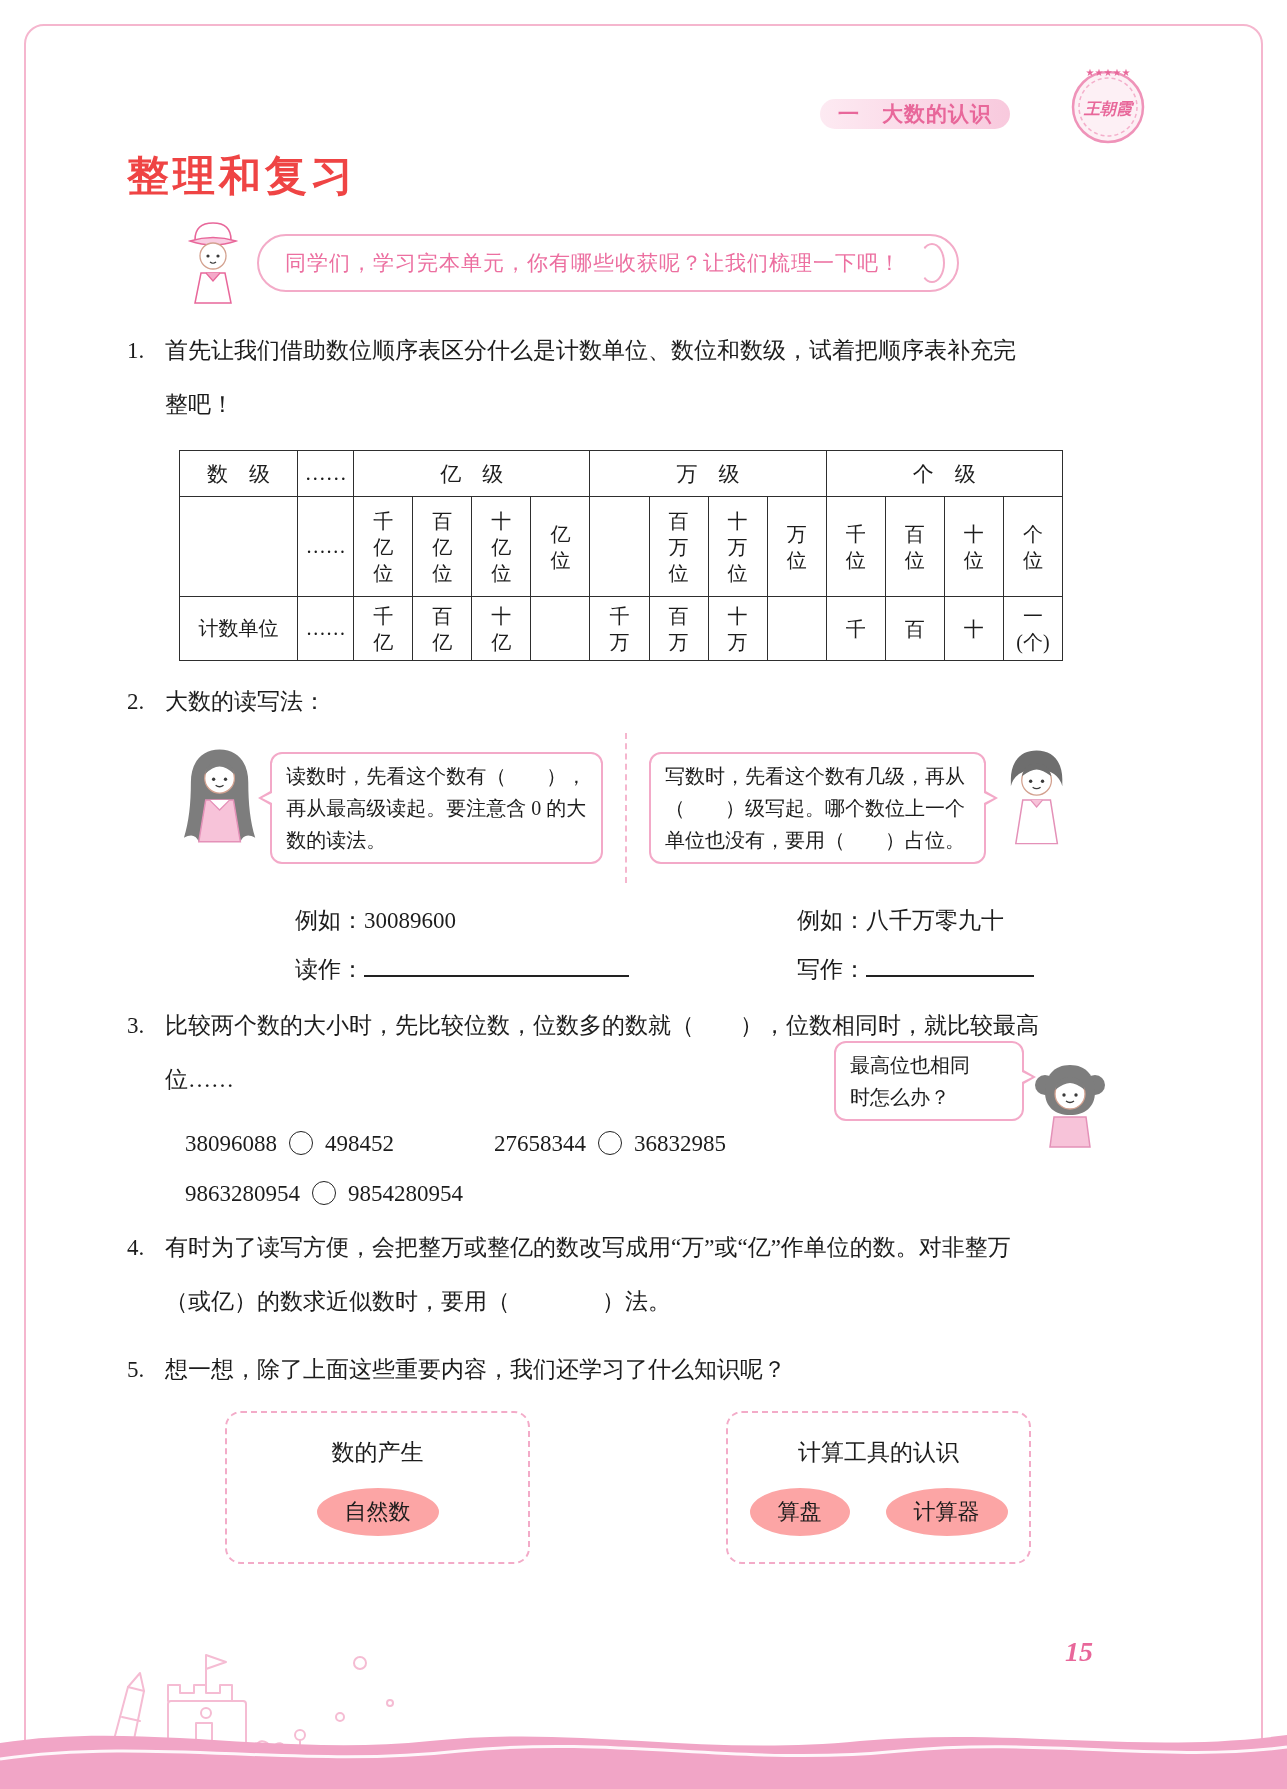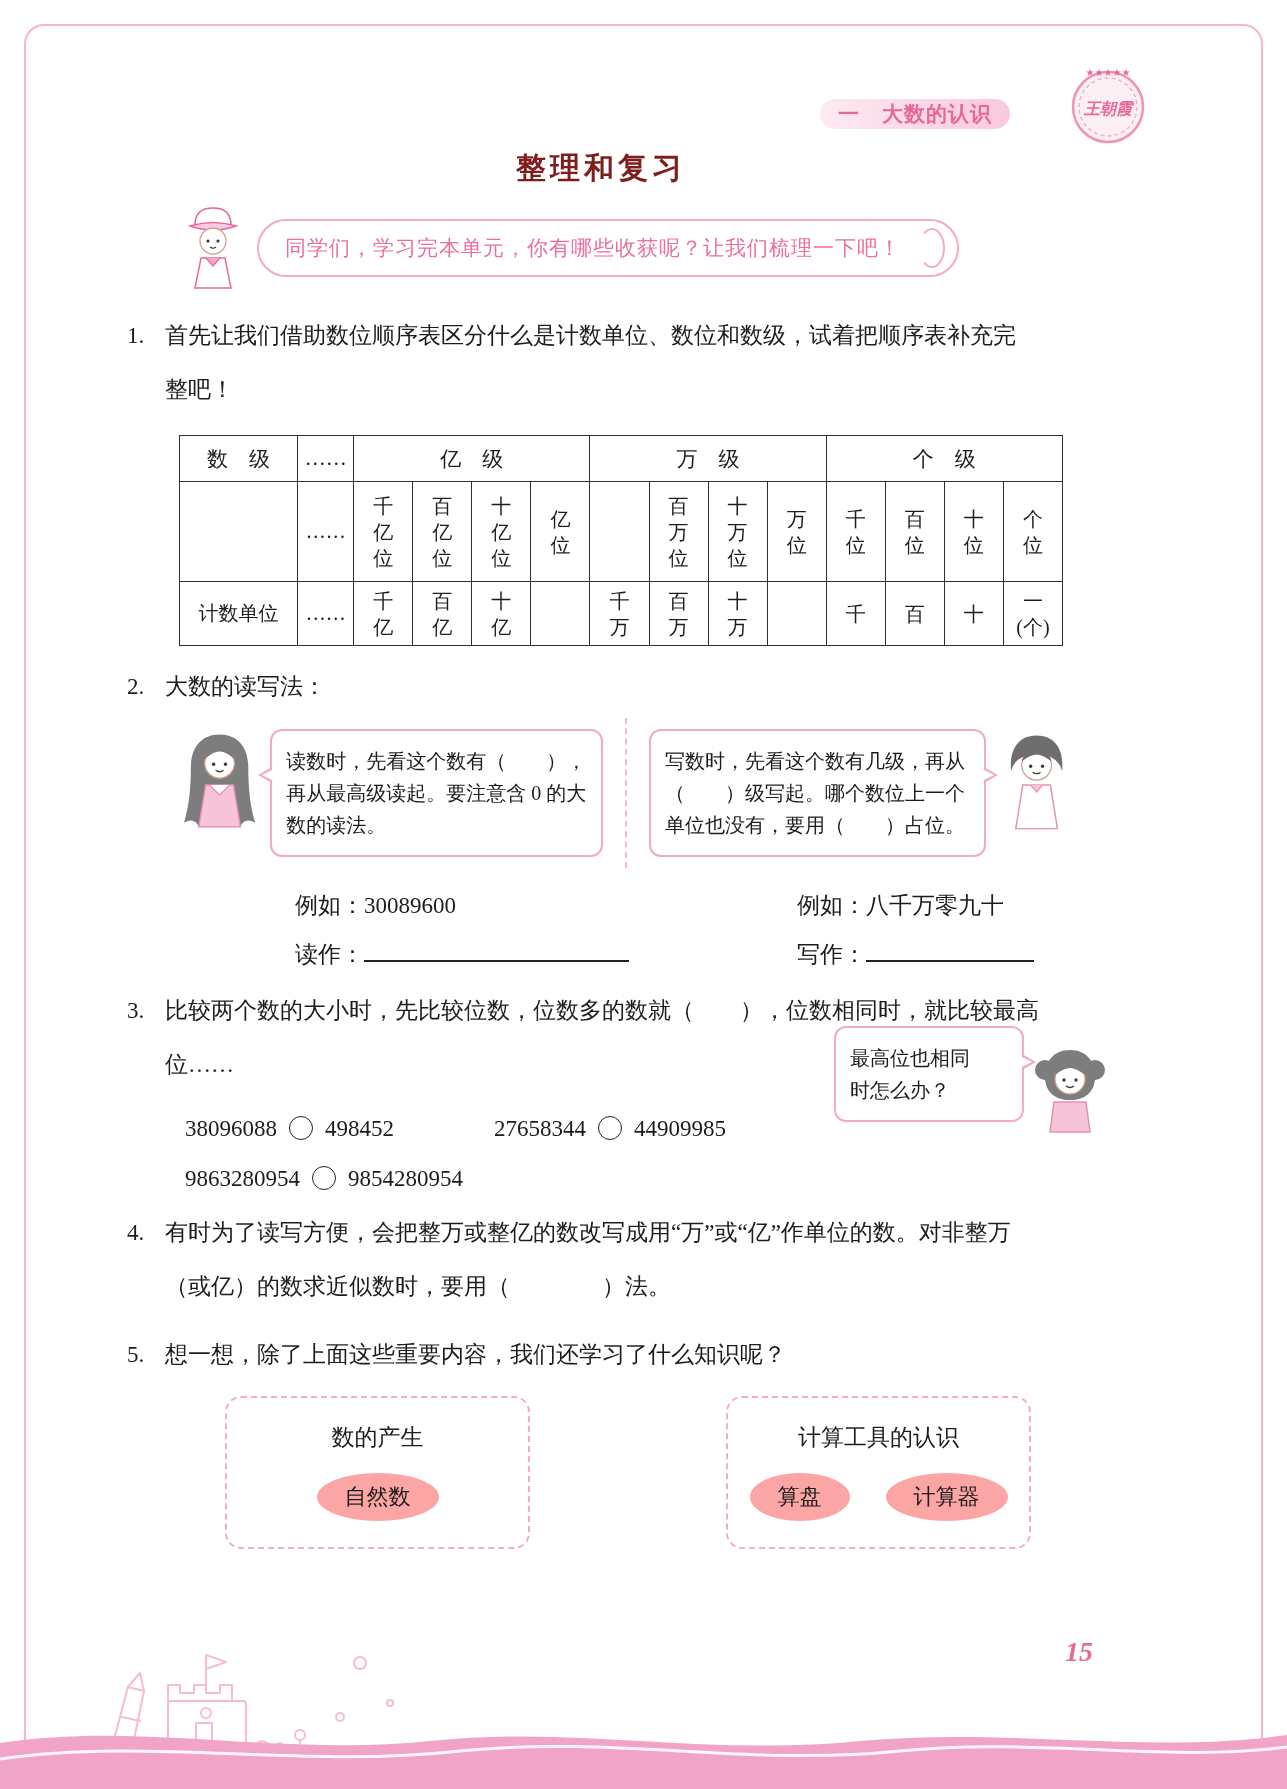--- a/index.html
+++ b/index.html
@@ -25,22 +25,22 @@
     color:#e8679a; font-weight:bold; font-size:21px;
     font-family:"Liberation Sans","DejaVu Sans",sans-serif;
     letter-spacing:1px;
   }
   .badge { position:absolute; left:1064px; top:60px; z-index:4; }
 
   
   .content { position:absolute; left:127px; top:148px; width:948px; z-index:3; }
 
   .page-title {
-    text-align:center; font-size:30px; font-weight:bold; letter-spacing:4px;
-    font-family:"Liberation Sans","DejaVu Sans",sans-serif; color:#7f1d1d;
+    text-align:left; font-size:42px; font-weight:bold; letter-spacing:4px;
+    font-family:"Liberation Sans","DejaVu Sans",sans-serif; color:#ef4444;
   }
 
   .banner { display:flex; align-items:center; margin:12px 0 0 52px; }
   .banner-pill {
     position:relative; margin-left:10px;
     border:2px solid #f3abc8; border-radius:36px;
     padding:13px 56px 13px 26px;
     color:#ec6fa0; font-size:21px; letter-spacing:1px;
   }
   .banner-pill::after {
@@ -60,21 +60,21 @@
   .row-units td { height:64px; }
   .vtext { white-space:pre-line; line-height:1.3; }
 
   .note { padding-left:38px; font-size:23px; margin-top:26px; }
 
   
   .bubble-row { display:flex; align-items:center; margin-top:4px; }
   .bubble {
     position:relative; background:#fff;
     border:2px solid #f3a9c8; border-radius:12px;
-    padding:14px 14px; font-size:20px; line-height:1.6;
+    padding:6px 14px; font-size:20px; line-height:1.6;
   }
   .bubble-left { width:336px; margin-left:10px; }
   .bubble-right { width:340px; }
   .bubble::before, .bubble::after { content:""; position:absolute; width:0; height:0; }
   .tail-left::before { left:-14px; top:36px; border-top:8px solid transparent; border-bottom:8px solid transparent; border-right:14px solid #f3a9c8; }
   .tail-left::after  { left:-10px; top:38px; border-top:6px solid transparent; border-bottom:6px solid transparent; border-right:12px solid #fff; }
   .tail-right::before { right:-14px; top:36px; border-top:8px solid transparent; border-bottom:8px solid transparent; border-left:14px solid #f3a9c8; }
   .tail-right::after  { right:-10px; top:38px; border-top:6px solid transparent; border-bottom:6px solid transparent; border-left:12px solid #fff; }
   .bubble-sm::before { top:26px; }
   .bubble-sm::after { top:28px; }
@@ -300,21 +300,21 @@
       </div>
       <div class="pairs">
         <div class="pair">
           <span>38096088</span>
             <span class="cmp-circle"></span>
             <span>498452</span>
         </div>
         <div class="pair pair-second">
           <span>27658344</span>
             <span class="cmp-circle"></span>
-            <span>44909985</span>
+            <span>36832985</span>
         </div>
       </div>
       <div class="pairs">
         <div class="pair">
           <span>9863280954</span>
             <span class="cmp-circle"></span>
             <span>9854280954</span>
         </div>
       </div>
       <div class="q3-bubble-wrap">

